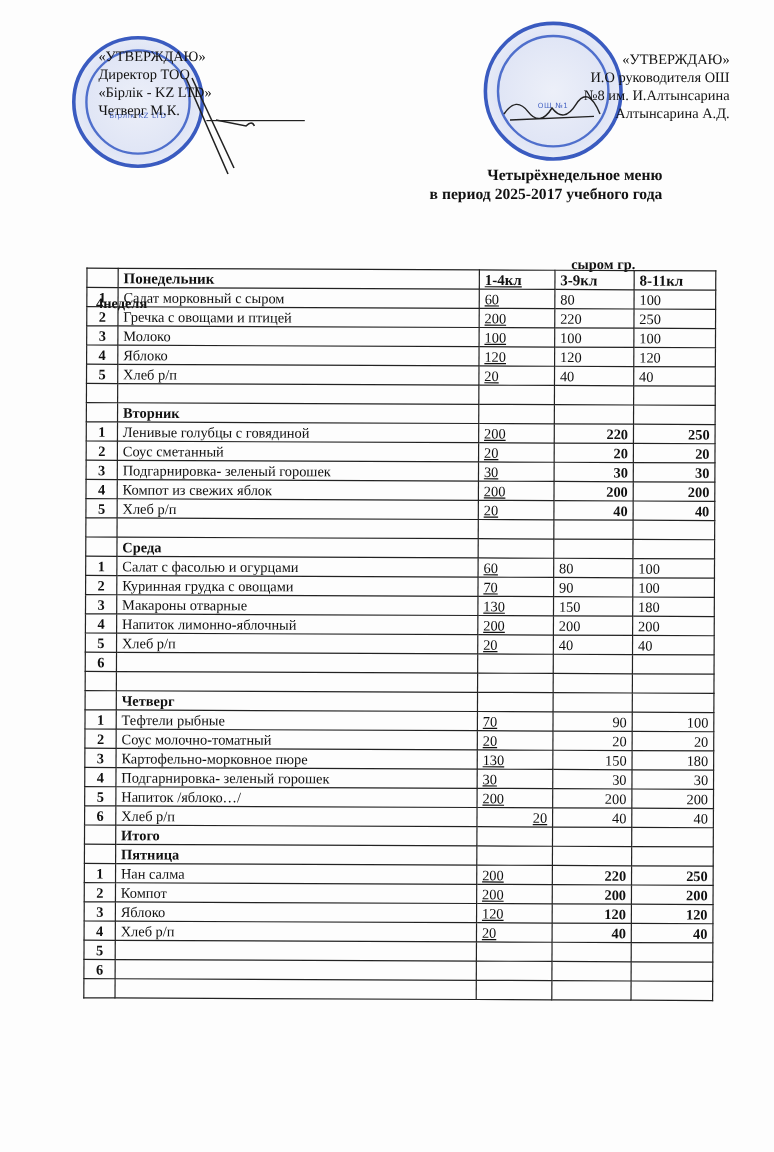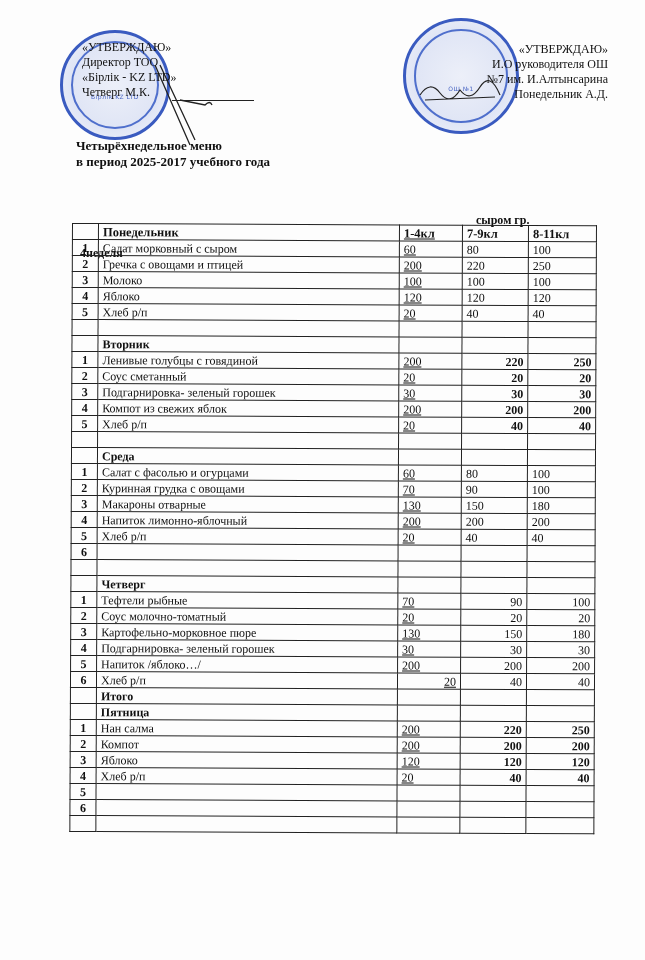--- a/index.html
+++ b/index.html
@@ -22,21 +22,21 @@
   }
   .stamp.left { left: 60px; top: 30px; width: 104px; height: 104px; }
   .stamp.right { left: 403px; top: 18px; width: 110px; height: 110px; }
   .stamp-text {
     position: absolute; left: 0; right: 0; top: 58%; text-align: center; color: #4a66c4;
     font-size: 6px; font-family: "DejaVu Sans", sans-serif; letter-spacing: 0.5px;
   }
   .signature { position: absolute; z-index: 2; }
   .sign-line { position: absolute; left: 172px; top: 100px; width: 82px; border-top: 1px solid #222; z-index: 2; }
   .title {
-    position: absolute; left: 16px; width: 548px; top: 138px; text-align: left;
+    position: absolute; left: 4px; width: 548px; top: 138px; text-align: right;
     font-weight: bold; font-size: 13px; line-height: 16px; z-index: 3;
   }
   .title div { padding-left: 60px; }
   .week-label { position: absolute; left: 80px; top: 209px; font-weight: bold; font-size: 12px; margin-top: 37px; }
   .output-label { position: absolute; left: 476px; top: 213px; font-weight: bold; font-size: 12px; }
   table.menu {
     position: absolute; left: 72px; top: 223px; border-collapse: collapse;
     font-size: 12px; transform: rotate(0.25deg); transform-origin: left top;
   }
   table.menu td {
@@ -73,39 +73,39 @@
 
 <div class="approval left">
   <div>«УТВЕРЖДАЮ»</div>
   <div>Директор ТОО</div>
   <div>«Бірлік - KZ LTD»</div>
   <div>Четверг М.К.</div>
 </div>
 <div class="approval right">
   <div>«УТВЕРЖДАЮ»</div>
   <div>И.О руководителя ОШ</div>
-  <div>№7 им. И.Алтынсарина</div>
-  <div>Понедельник А.Д.</div>
+  <div>№8 им. И.Алтынсарина</div>
+  <div>Алтынсарина А.Д.</div>
 </div>
 
 <div class="title">
   <div>Четырёхнедельное меню</div>
   <div>в период 2025-2017 учебного года</div>
 </div>
 
 <div class="week-label">4неделя</div>
 <div class="output-label">сыром гр.</div>
 
 <table class="menu">
   <tbody id="menu-body">
     <tr class="hdr day">
       <td class="num"></td>
       <td class="name">Понедельник</td>
       <td class="c1">1-4кл</td>
-      <td class="c2">7-9кл</td>
+      <td class="c2">3-9кл</td>
       <td class="c3">8-11кл</td>
     </tr>
   <tr>
         <td class="num">1</td>
         <td class="name">Салат морковный с сыром</td>
         <td class="c1">60</td>
         <td class="c2">80</td>
         <td class="c3">100</td>
       </tr>
       <tr>

